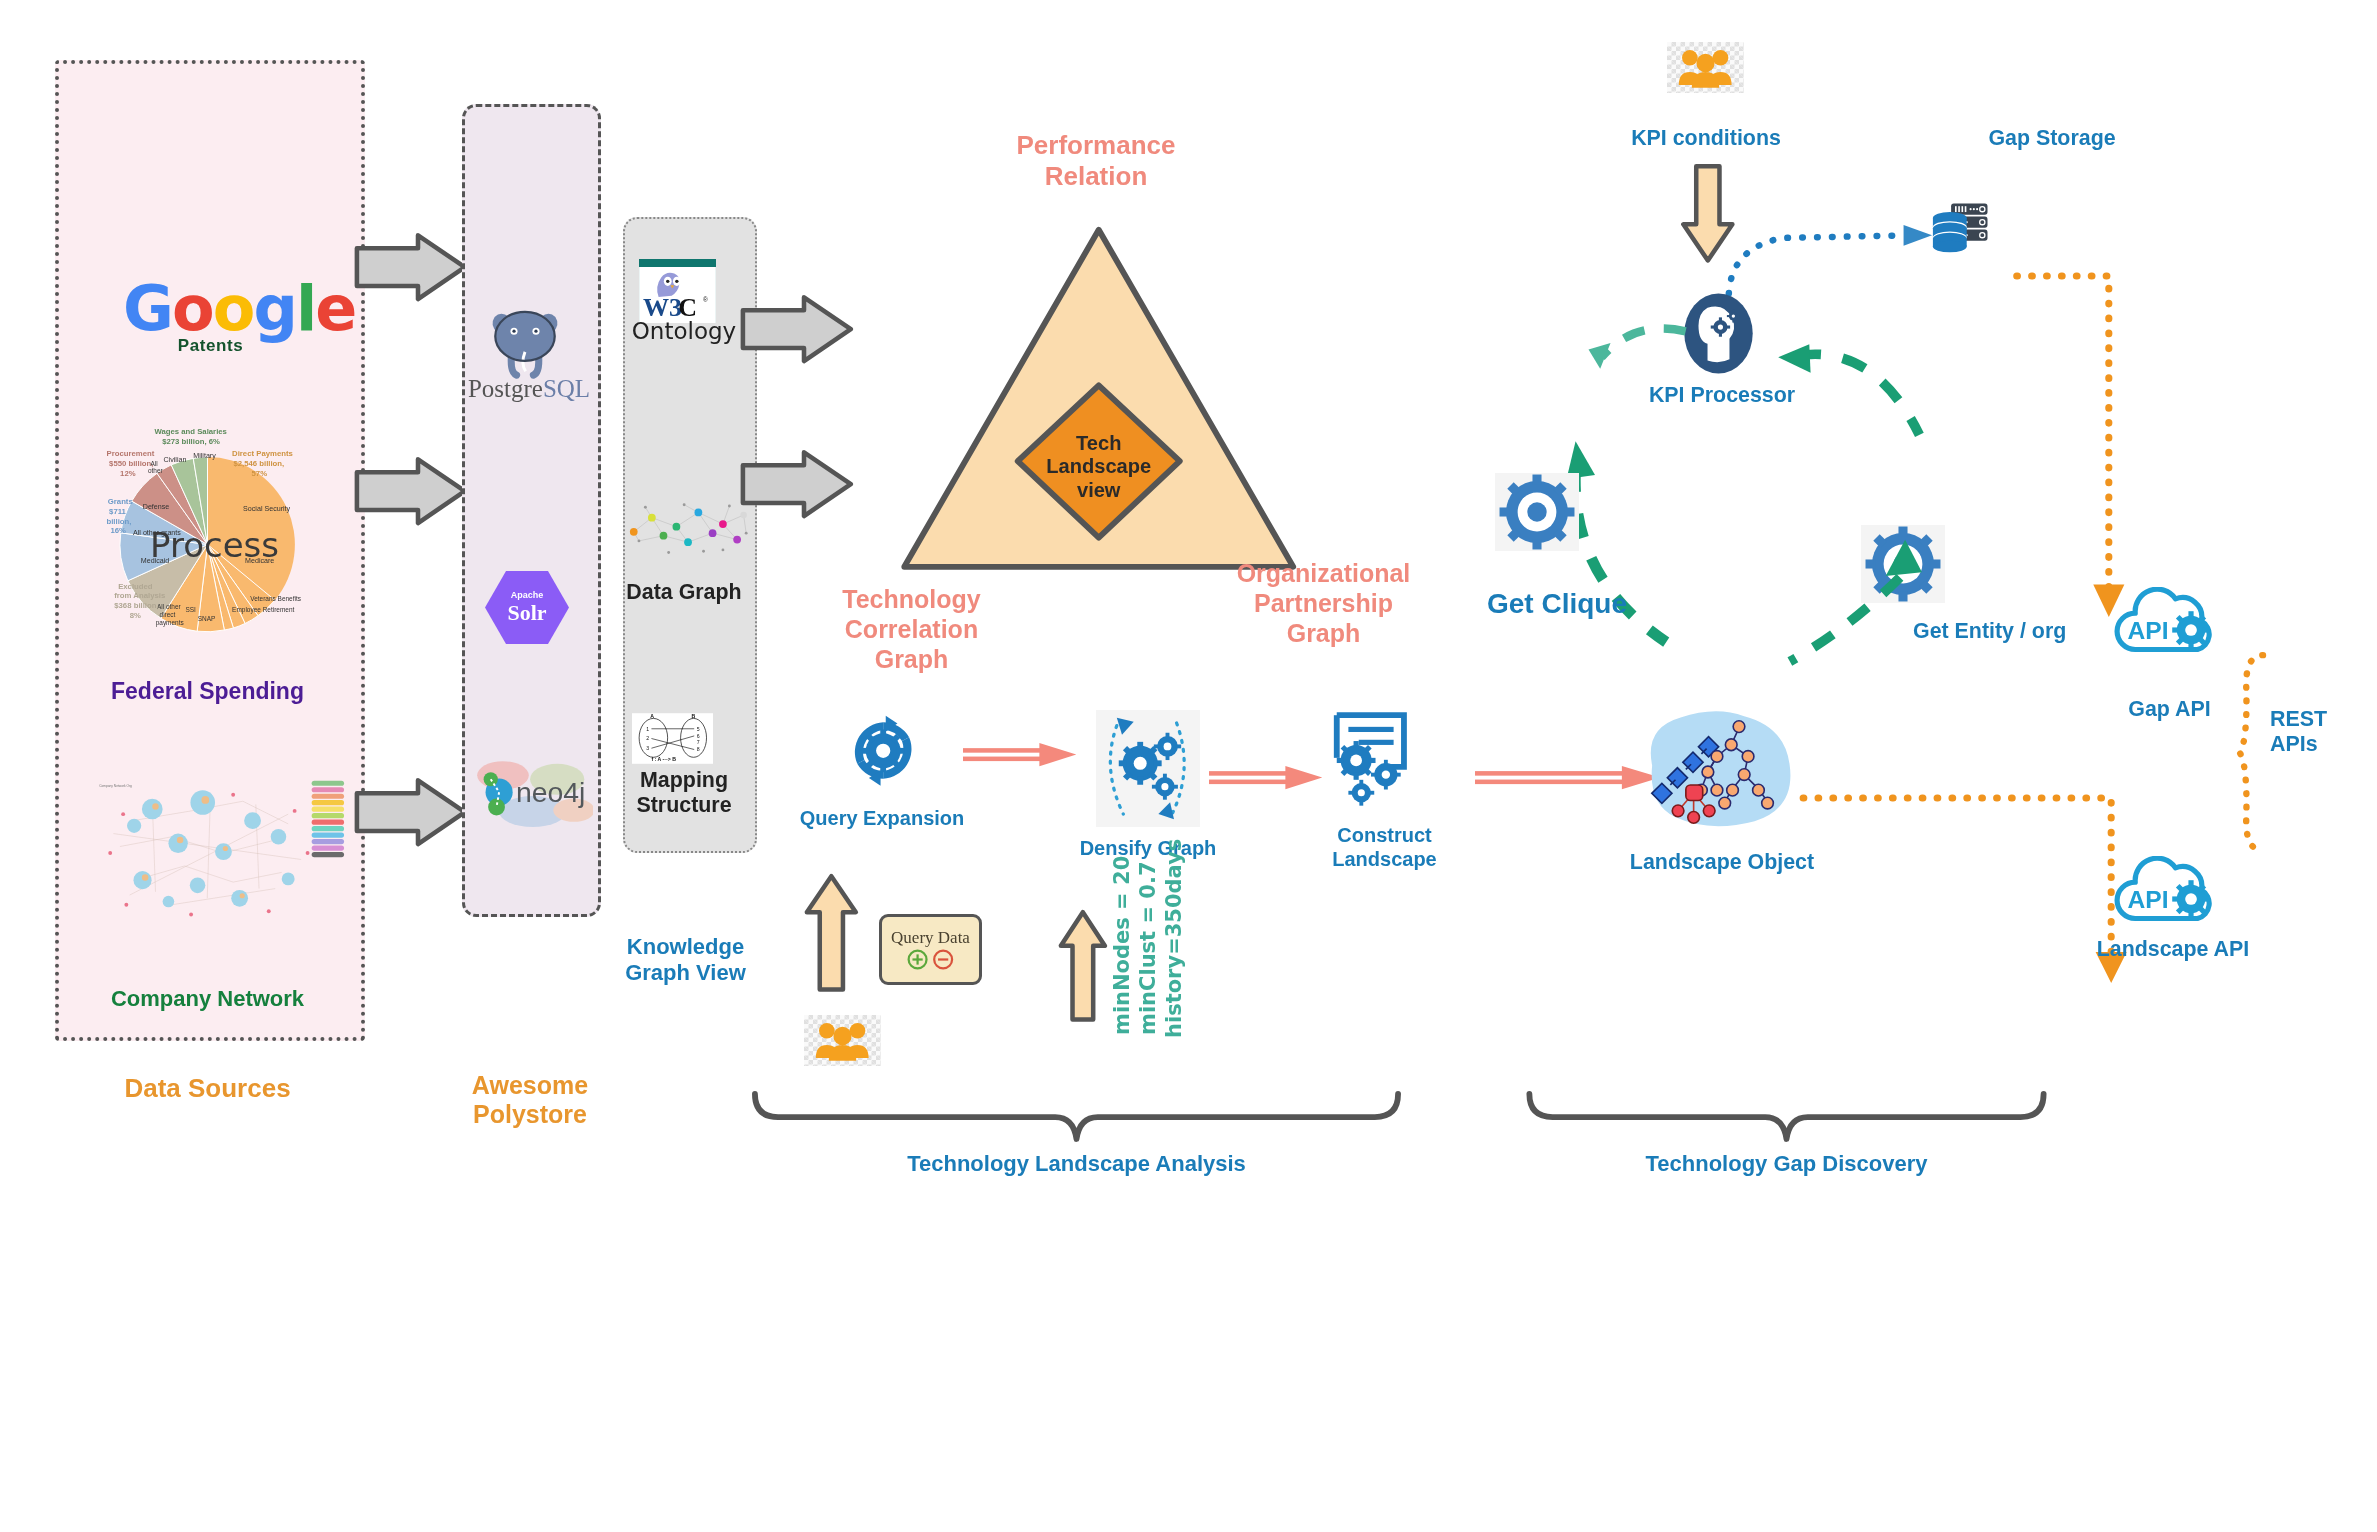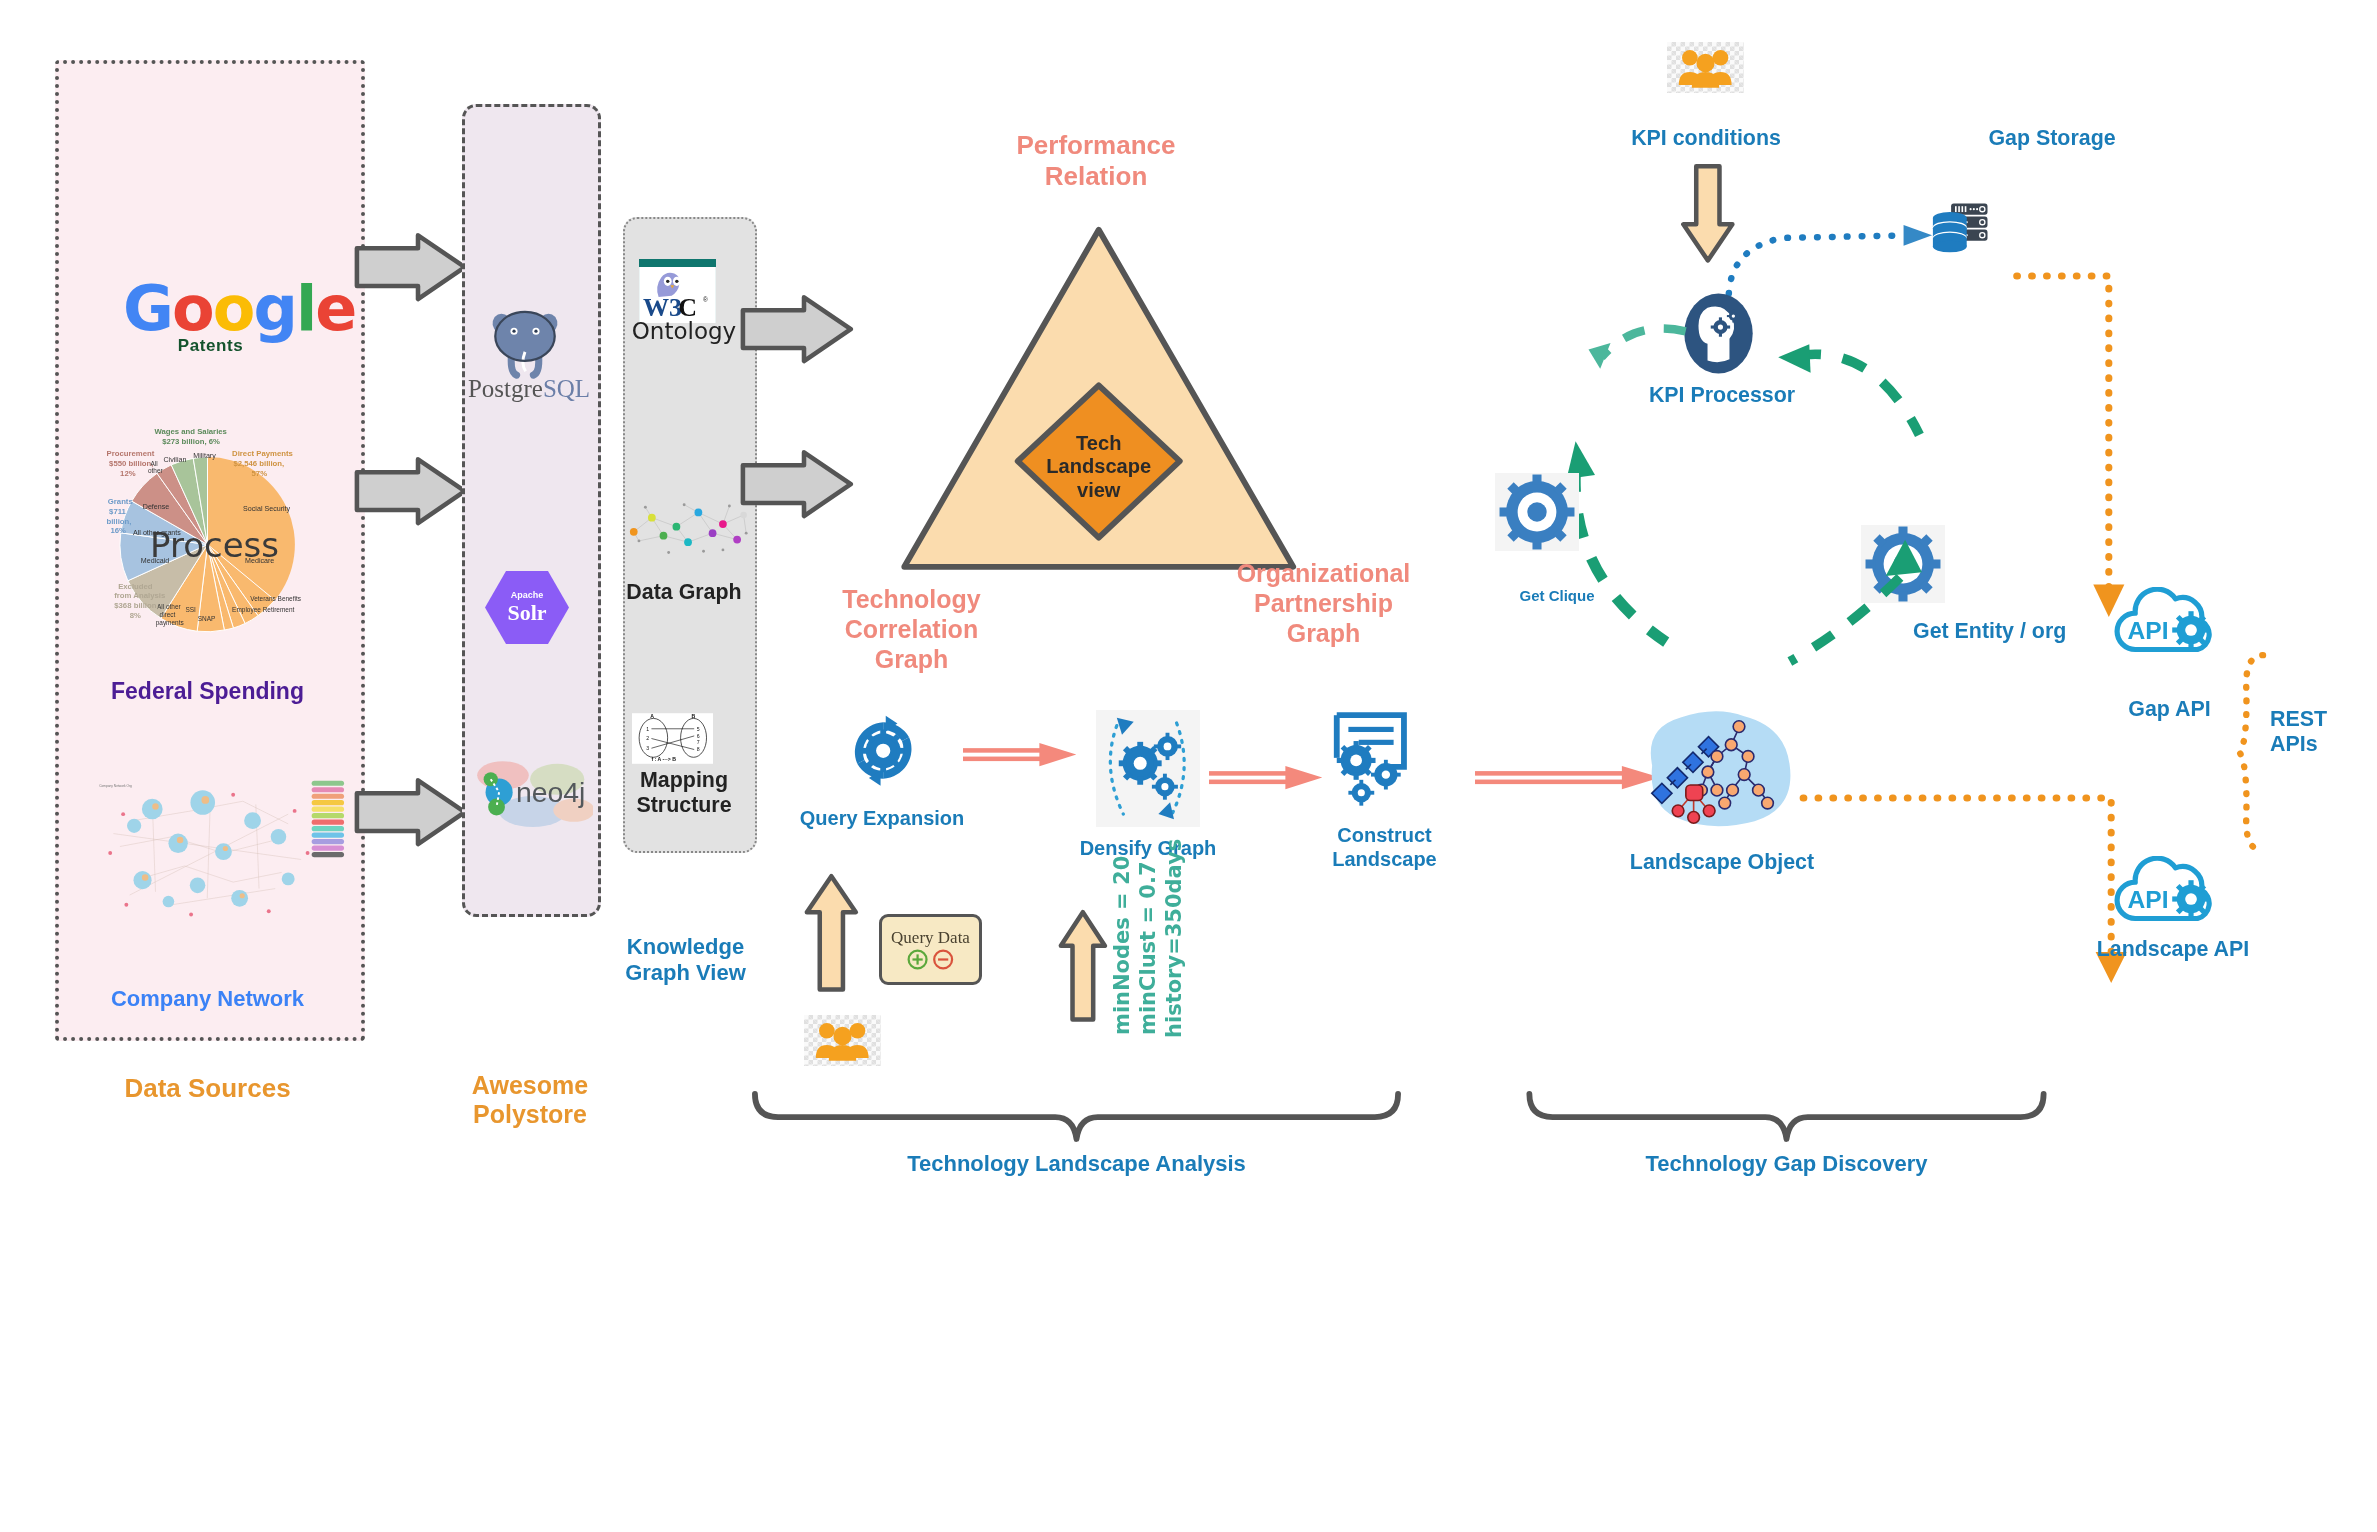--- a/index.html
+++ b/index.html
@@ -186,21 +186,21 @@
       <rect x="1" y="41" width="50" height="8" rx="4" fill="#f5e06a"></rect>
       <rect x="1" y="51" width="50" height="8" rx="4" fill="#b5d96a"></rect>
       <rect x="1" y="61" width="50" height="8" rx="4" fill="#ef6d6d"></rect>
       <rect x="1" y="71" width="50" height="8" rx="4" fill="#6ed4c0"></rect>
       <rect x="1" y="81" width="50" height="8" rx="4" fill="#6ec3e8"></rect>
       <rect x="1" y="91" width="50" height="8" rx="4" fill="#a79de0"></rect>
       <rect x="1" y="101" width="50" height="8" rx="4" fill="#d78fd4"></rect>
       <rect x="1" y="111" width="50" height="8" rx="4" fill="#6b6b6b"></rect>
     </g>
   </svg>
-  <div class="abs" style="left:78px;top:986px;width:259px;font-size:22px;font-weight:bold;color:#3b82f6;text-align:center;">Company Network</div>
+  <div class="abs" style="left:78px;top:986px;width:259px;font-size:22px;font-weight:bold;color:#15803d;text-align:center;">Company Network</div>
 
   <div class="abs lbl-orange" style="left:78px;top:1073px;width:259px;font-size:26px;">Data Sources</div>
 
   <svg class="abs" style="left:353px;top:230px;" width="117" height="75" viewBox="0 0 180 115">
     <path d="M6,28 L100,28 L100,8 L172,57 L100,106 L100,86 L6,86 Z" fill="#cfcfcf" stroke="#555" stroke-width="7" stroke-linejoin="round"></path>
   </svg>
   <svg class="abs" style="left:353px;top:454px;" width="117" height="75" viewBox="0 0 180 115">
     <path d="M6,28 L100,28 L100,8 L172,57 L100,106 L100,86 L6,86 Z" fill="#cfcfcf" stroke="#555" stroke-width="7" stroke-linejoin="round"></path>
   </svg>
   <svg class="abs" style="left:353px;top:775px;" width="117" height="75" viewBox="0 0 180 115">
@@ -622,21 +622,21 @@
       </g>
       <circle r="15" fill="#3a7fc1"></circle>
       <g fill="#fff">
         <circle cx="22" cy="-12" r="4.5"></circle>
           <circle cx="-22" cy="12" r="4.5"></circle>
         <circle cx="18" cy="18" r="4.5"></circle>
           <circle cx="-18" cy="-18" r="4.5"></circle>
       </g>
     </g>
   </svg>
-  <div class="abs lbl" style="left:1479px;top:587px;width:156px;font-size:15px;">Get Clique</div>
+  <div class="abs lbl" style="left:1479px;top:587px;width:156px;font-size:28px;">Get Clique</div>
 
   <div class="abs lgray" style="left:1861px;top:525px;width:84px;height:78px;"></div>
   <svg class="abs" style="left:1861px;top:525px;" width="84" height="78" viewBox="0 0 130 120">
     <g transform="translate(65,60)">
       <circle r="48" fill="#3a7fc1"></circle>
       <g fill="#3a7fc1">
         <rect x="-7" y="-58" width="14" height="16"></rect>
           <rect x="-7" y="42" width="14" height="16"></rect>
         <rect x="-58" y="-7" width="16" height="14"></rect>
           <rect x="42" y="-7" width="16" height="14"></rect>

